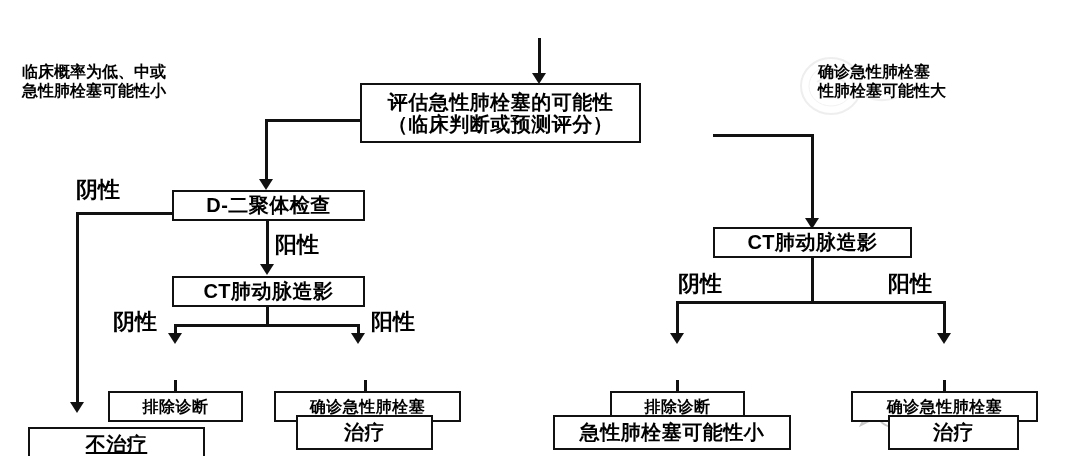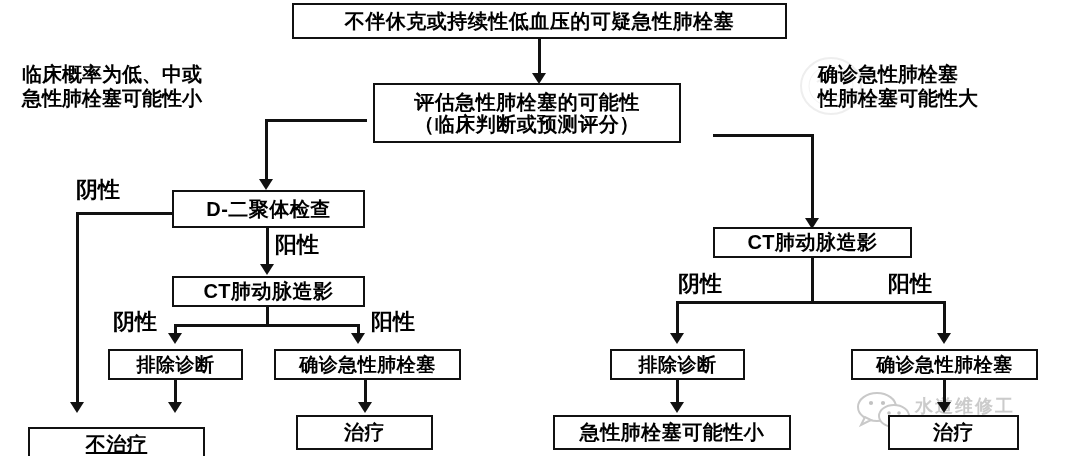--- a/index.html
+++ b/index.html
@@ -26,32 +26,32 @@
     justify-content: center;
     text-align: center;
     color: #000000;
     font-weight: 700;
     line-height: 1.12;
     letter-spacing: 0.5px;
     white-space: pre-line;
     z-index: 4;
   }
   .box.b20 { font-size: 20px; }
-  .box.b19 { font-size: 19px; }
+  .box.b19 { font-size: 16px; margin-top: 42px; }
 
   
   .lbl {
     position: absolute;
     color: #000000;
     font-weight: 700;
     white-space: pre-line;
     line-height: 1.2;
     z-index: 5;
   }
-  .lbl.t20 { font-size: 20px; }
+  .lbl.t20 { font-size: 16px; }
   .lbl.t19 { font-size: 22px; }
 
   
   .ln {
     position: absolute;
     background: #111111;
     z-index: 2;
   }
   .hl { height: 3px; }
   .vl { width: 3px; }
@@ -157,26 +157,25 @@
   <div class="arrow" style="left:670px; top:333px;"></div>
   <div class="ln vl" style="left:943px; top:301px; height:36px;"></div>
   <div class="arrow" style="left:937px; top:333px;"></div>
 
   <div class="ln vl" style="left:676px; top:380px; height:28px;"></div>
   <div class="arrow" style="left:670px; top:402px;"></div>
 
   <div class="ln vl" style="left:943px; top:380px; height:28px;"></div>
   <div class="arrow" style="left:937px; top:402px;"></div>
 
-  <div class="box b20" style="left:292px; top:3px; width:495px; height:36px;">不伴休克或持续性低血压的可疑急性肺栓塞</div>
-
-  <div class="box b20" style="left:373px; top:83px; width:308px; height:60px;">评估急性肺栓塞的可能性
+
+  <div class="box b20" style="left:360px; top:83px; width:281px; height:60px;">评估急性肺栓塞的可能性
 （临床判断或预测评分）</div>
 
-  <div class="box b20" style="left:172px; top:190px; width:193px; height:38px;">D-二聚体检查</div>
+  <div class="box b20" style="left:172px; top:190px; width:193px; height:31px;">D-二聚体检查</div>
 
   <div class="box b20" style="left:172px; top:276px; width:193px; height:31px;">CT肺动脉造影</div>
 
   <div class="box b19" style="left:108px; top:349px; width:135px; height:31px;">排除诊断</div>
 
   <div class="box b19" style="left:274px; top:349px; width:187px; height:31px;">确诊急性肺栓塞</div>
 
   <div class="box b20" style="left:28px; top:427px; width:177px; height:35px;text-decoration:underline;">不治疗</div>
 
   <div class="box b20" style="left:296px; top:415px; width:137px; height:35px;">治疗</div>

